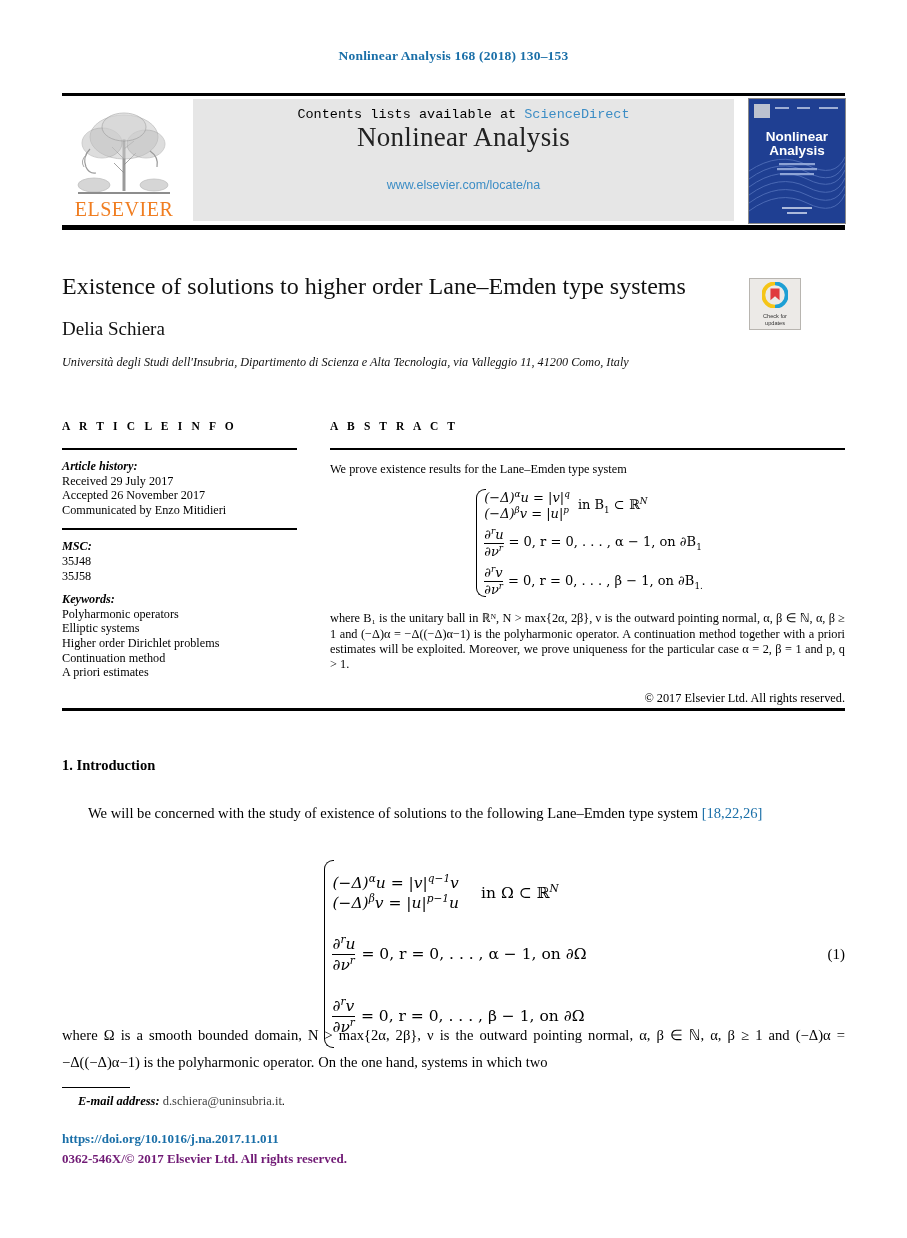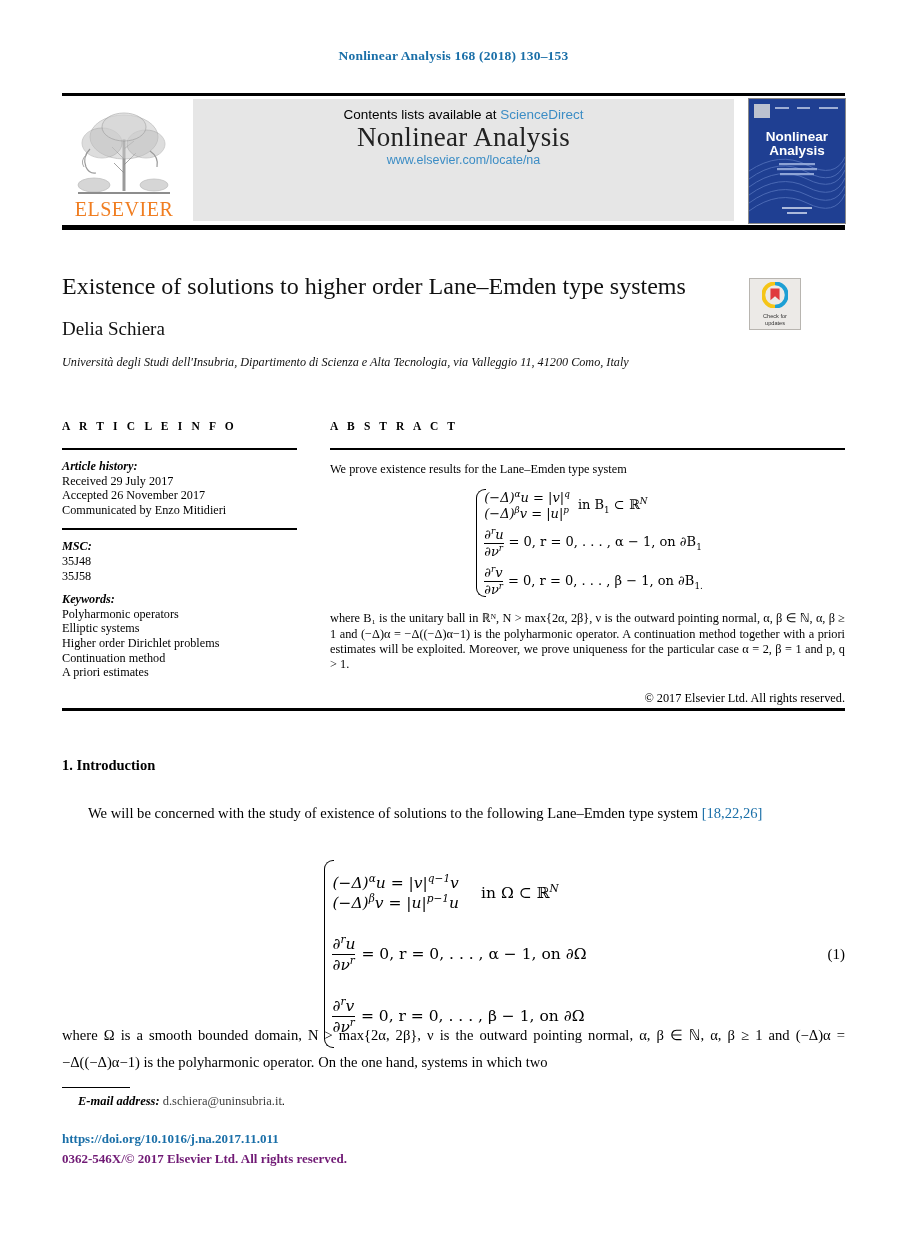--- a/index.html
+++ b/index.html
@@ -65,34 +65,35 @@
     position: absolute;
     left: 193px;
     top: 99px;
     width: 541px;
     height: 122px;
     background: #e6e6e6;
     text-align: center;
   }
   .masthead .contents-line {
     margin-top: 8px;
-    font-family: Liberation Sans, sans-serif;
+    font-family: Liberation Mono, monospace;
     font-size: 13.5px;
     color: #000;
   }
   .masthead .contents-line .sd {
     color: #3c8dc5;
   }
   .masthead .journal-name {
     font-family: "Liberation Serif", serif;
     font-size: 27px;
     color: #222;
     letter-spacing: 0.3px;
   }
   .masthead .journal-url {
+    margin-top: 25px;
     font-family: "Liberation Sans", sans-serif;
     font-size: 12.5px;
     color: #3c8dc5;
   }
 
   .cover-thumb {
     position: absolute;
     left: 748px;
     top: 98px;
     width: 96px;

